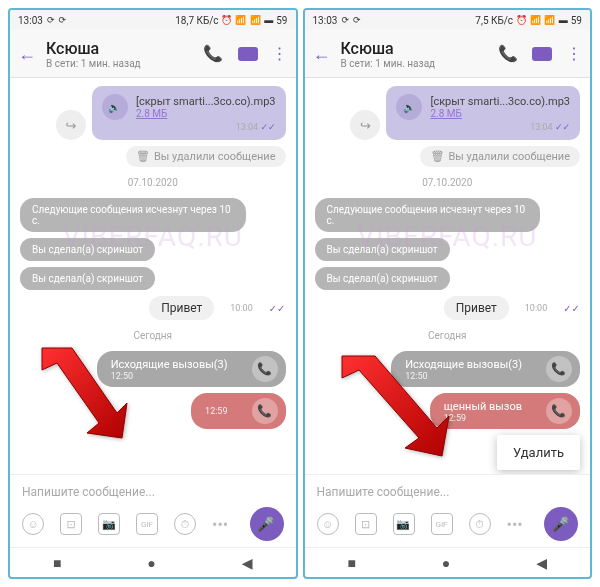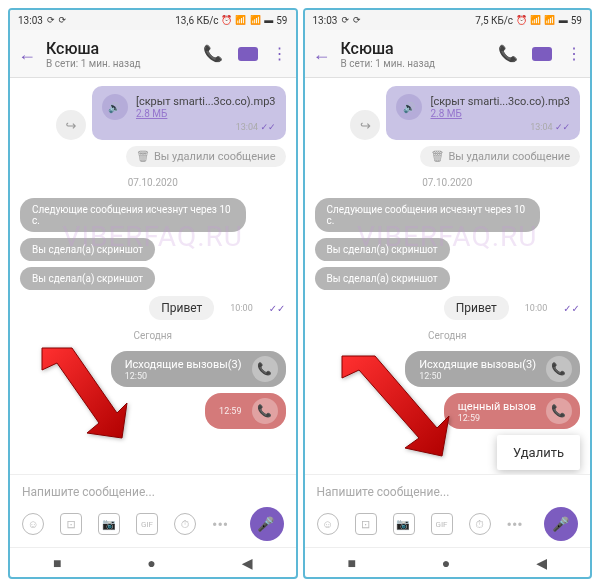--- a/index.html
+++ b/index.html
@@ -29,21 +29,21 @@
 .audio-filename { font-size: 11px; color: #444; }
 .audio-size { font-size: 10px; color: #9575cd; text-decoration: underline; }
 .msg-time { font-size: 9px; color: #aaa; text-align: right; margin-top: 2px; }
 .ticks { color: #7c5cbf; }
 .deleted-msg { align-self: flex-end; display: flex; align-items: center; gap: 4px; background: #f0f0f0; border-radius: 12px; padding: 4px 10px; font-size: 11px; color: #999; }
 .date-divider { text-align: center; font-size: 10px; color: #aaa; margin: 4px 0; }
 .system-bubble { align-self: flex-start; background: #b5b5b5; color: #fff; border-radius: 14px; padding: 6px 12px; font-size: 10px; max-width: 85%; }
 .own-msg { align-self: flex-end; display: flex; align-items: center; gap: 16px; }
 .own-bubble { background: #f0f0f0; border-radius: 14px; padding: 5px 12px; font-size: 12px; color: #333; }
 .own-time { font-size: 9px; color: #aaa; }
-.call-bubble { align-self: flex-end; background: #a8a8a8; color: #fff; border-radius: 16px; padding: 5px 8px 5px 14px; display: flex; align-items: center; gap: 10px; font-size: 11px; }
+.call-bubble { align-self: flex-end; background: #a8a8a8; color: #fff; border-radius: 16px; padding: 5px 8px 5px 14px; display: flex; align-items: center; gap: 24px; font-size: 11px; }
 .call-bubble.missed { background: #d47a7a; }
 .call-info { display: flex; flex-direction: column; }
 .call-time { font-size: 9px; opacity: 0.85; }
 .call-icon-circle { width: 26px; height: 26px; border-radius: 50%; background: rgba(255,255,255,0.3); display: flex; align-items: center; justify-content: center; font-size: 12px; }
 .watermark { position: absolute; top: 40%; left: 50%; transform: translate(-50%, -50%); font-size: 28px; font-weight: normal; color: rgba(200,150,220,0.25); white-space: nowrap; pointer-events: none; letter-spacing: 1px; }
 .input-bar { padding: 6px 12px; border-top: 1px solid #eee; }
 .input-placeholder { font-size: 12px; color: #aaa; padding: 4px 0; }
 .input-icons { display: flex; align-items: center; gap: 16px; margin-top: 4px; }
 .input-icon { width: 22px; height: 22px; border: 1.5px solid #bbb; border-radius: 4px; display: flex; align-items: center; justify-content: center; font-size: 11px; color: #bbb; }
 .input-icon.round { border-radius: 50%; }
@@ -60,21 +60,21 @@
 <div class="container">
 
 <div class="phone">
   <div class="status-bar">
     <div class="status-left">
       <span>13:03</span>
       <span class="status-icon">⟳</span>
       <span class="status-icon">⟳</span>
     </div>
     <div class="status-right">
-      <span>13,6 КБ/с</span>
+      <span>18,7 КБ/с</span>
       <span class="status-icon">⏰</span>
       <span class="status-icon">📶</span>
       <span class="status-icon">📶</span>
       <span class="status-icon">▬</span>
       <span>59</span>
     </div>
   </div>
 
   <div class="header">
     <div class="back-btn">←</div>

